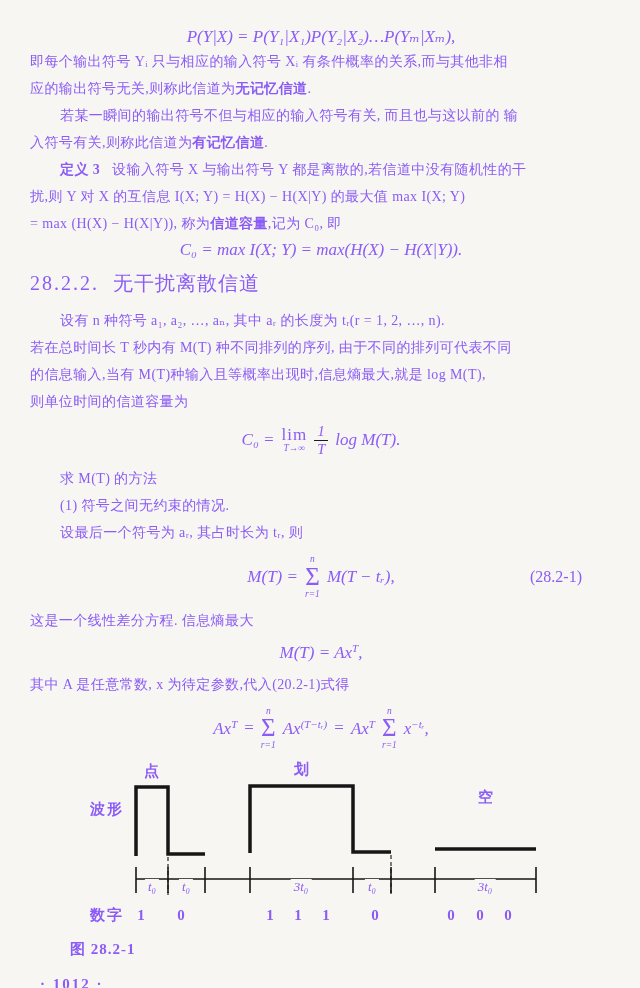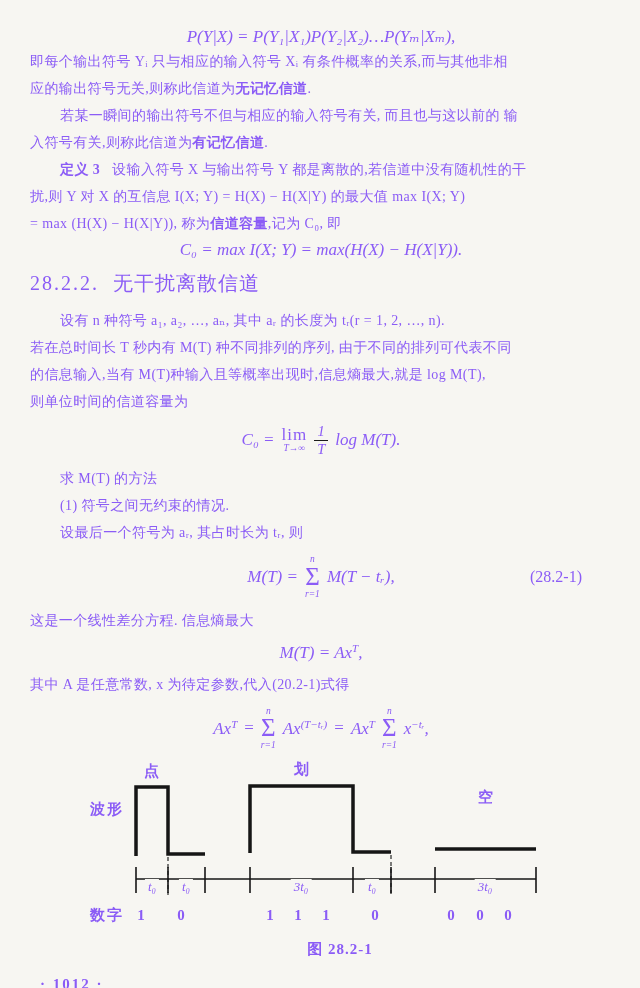--- a/index.html
+++ b/index.html
@@ -45,21 +45,21 @@
   .figure { position:relative; width:565px; height:175px; margin:8px 0 0 48px; }
   .figure svg { position:absolute; left:0; top:0; }
   .flabel { position:absolute; transform:translate(-50%,-50%); font-weight:bold;
             font-size:15px; letter-spacing:1px; white-space:nowrap; }
   .sidelabel { position:absolute; left:12px; transform:translateY(-50%);
                font-weight:bold; font-size:15px; letter-spacing:2px; white-space:nowrap; }
   .axlab { position:absolute; top:120px; transform:translate(-50%,-50%);
            background:#f7f6f2; padding:0 3px; font-size:13px; font-style:italic; white-space:nowrap;margin-top:8px; }
   .dig { position:absolute; top:156px; transform:translate(-50%,-50%);
          font-weight:bold; font-size:15px; }
-  .figcaption { width:540px; margin:6px 0 0 40px; text-align:center;
+  .figcaption { width:540px; margin:6px 0 0 40px; text-align:left;
                 font-weight:bold; font-size:15px; letter-spacing:1px; }
 
   .pagenum { position:absolute; left:40px; top:976px; font-weight:bold;
              font-size:15px; letter-spacing:2px; }
 </style>
 </head>
 <body>
 
 <div class="page">
   <div class="content">

